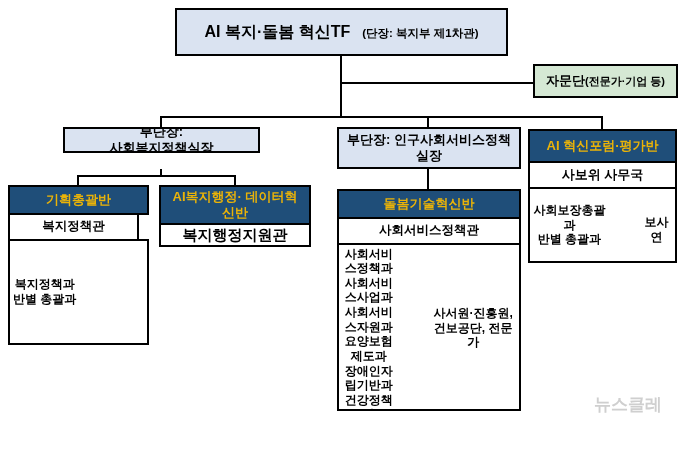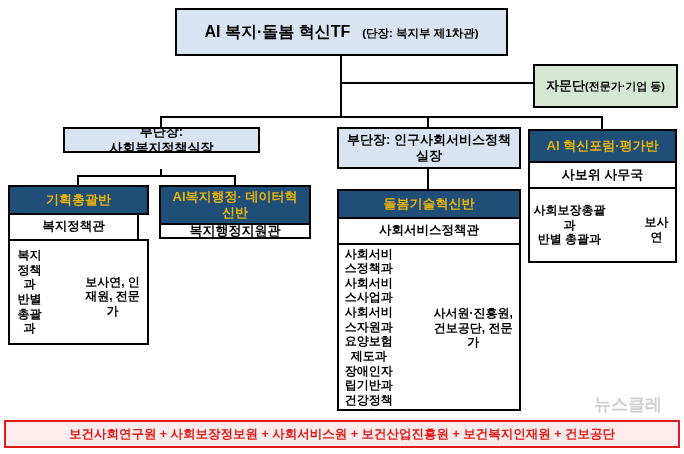--- a/index.html
+++ b/index.html
@@ -54,21 +54,21 @@
   <div class="line" style="left:77px;top:175px;width:159px;height:2px"></div>
   <div class="line" style="left:77px;top:176px;width:2px;height:9px"></div>
   <div class="line" style="left:234px;top:176px;width:2px;height:9px"></div>
   <div class="line" style="left:427px;top:169px;width:2px;height:20px"></div>
 
   <div class="box lt-blue" style="left:175px;top:8px;width:333px;height:48px">
     <div class="t-title">AI 복지·돌봄 혁신TF</div>
     <div class="t-sub">(단장: 복지부 제1차관)</div>
   </div>
 
-  <div class="box green" style="left:533px;top:64px;width:145px;height:44px">
+  <div class="box green" style="left:533px;top:64px;width:145px;height:34px">
     <div class="t-mid">자문단</div>
     <div class="t-xs">(전문가·기업 등)</div>
   </div>
 
   <div class="box lt-blue t-mid" style="left:63px;top:127px;width:197px;height:26px">부단장:
 사회복지정책실장</div>
   <div class="box lt-blue t-mid" style="left:337px;top:127px;width:184px;height:42px;padding:0 8px">부단장: 인구사회서비스정책실장</div>
 
   <div class="box hdr t-mid" style="left:528px;top:129px;width:149px;height:34px">AI 혁신포럼·평가반</div>
   <div class="box t-mid" style="left:528px;top:161px;width:149px;height:28px">사보위 사무국</div>
@@ -76,37 +76,35 @@
     <div>사회보장총괄과
 반별 총괄과</div>
     <div class="sup">보사연</div>
   </div>
 
   <div class="box hdr t-mid" style="left:8px;top:185px;width:141px;height:30px">기획총괄반</div>
   <div class="box" style="left:8px;top:213px;width:131px;height:28px;font-size:12.5px">복지정책관</div>
   <div class="box mem" style="left:8px;top:239px;width:141px;height:106px">
     <div>복지정책과
 반별 총괄과</div>
-    <div class="sup">보사연, 인재원, 전문가</div>
   </div>
 
   <div class="box hdr t-mid" style="left:159px;top:185px;width:152px;height:40px;padding:0 6px">AI복지행정· 데이터혁신반</div>
-  <div class="box" style="left:159px;top:223px;width:152px;height:16px;font-size:13px">복지행정지원관</div>
+  <div class="box" style="left:159px;top:223px;width:152px;height:24px;font-size:15px">복지행정지원관</div>
 
   <div class="box" style="left:337px;top:217px;width:184px;height:28px;font-size:12.5px">사회서비스정책관</div>
   <div class="box hdr t-mid" style="left:337px;top:189px;width:184px;height:30px">돌봄기술혁신반</div>
   <div class="box mem" style="left:337px;top:243px;width:184px;height:168px">
     <div>사회서비스일자리과
 사회서비스정책과
 사회서비스사업과
 사회서비스자원과
 요양보험제도과
 장애인자립기반과
 건강정책과
 노인정책과</div>
     <div class="sup" style="margin-top:2px">사서원·진흥원, 건보공단, 전문가</div>
   </div>
 
-  <div class="footer-box" style="left:4px;top:420px;width:676px;height:28px">보건사회연구원 + 사회보장정보원 + 사회서비스원 + 보건산업진흥원 + 보건복지인재원 + 건보공단</div>
 
   <div class="watermark" style="left:594px;top:393px">뉴스클레</div>
 
 </div>
 
 </body></html>

